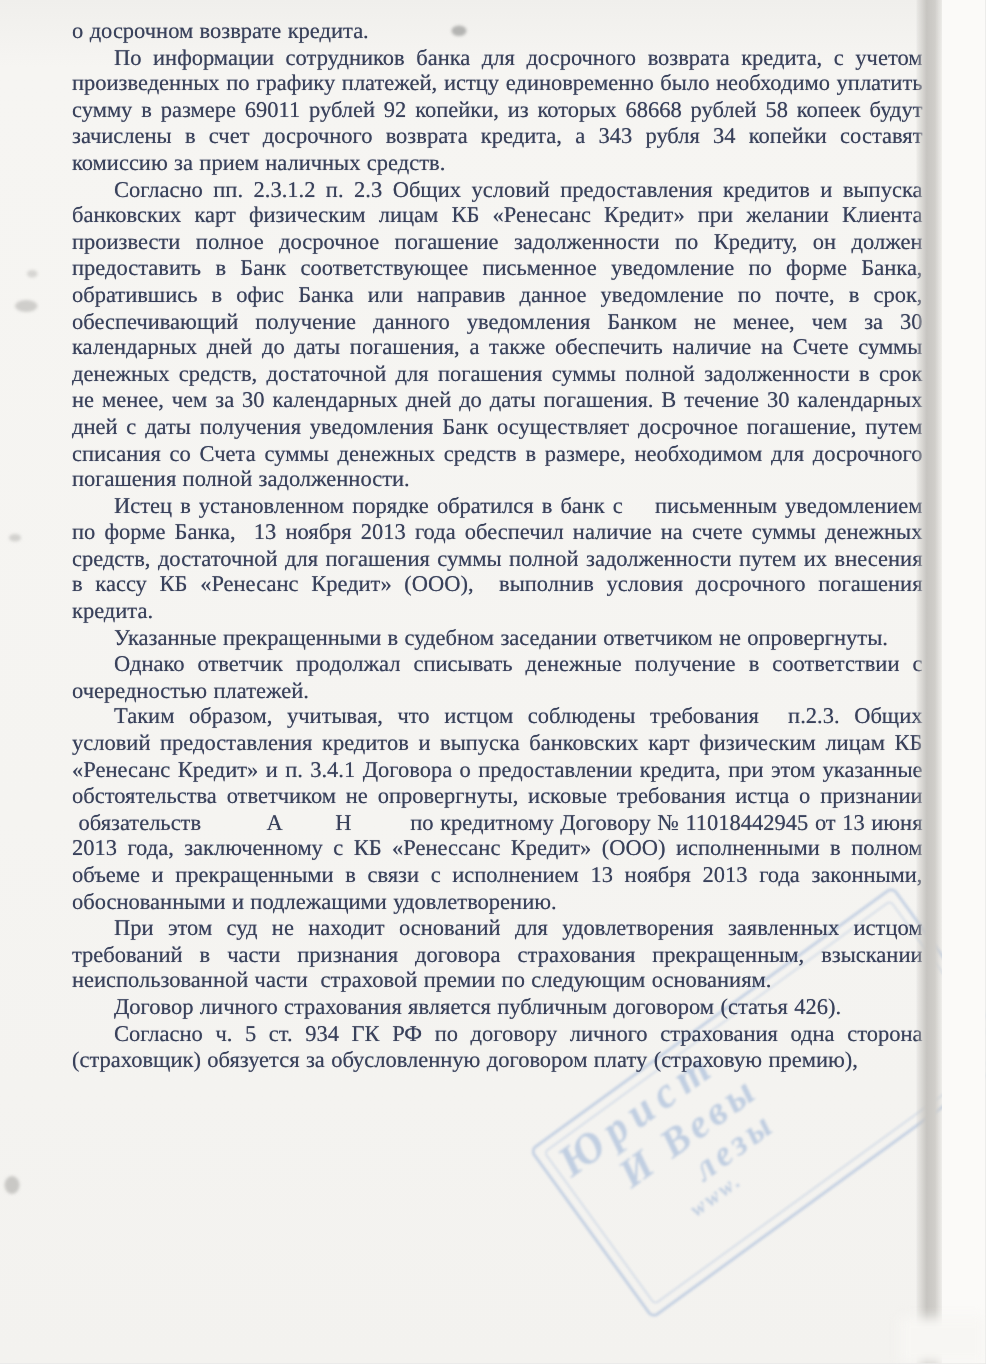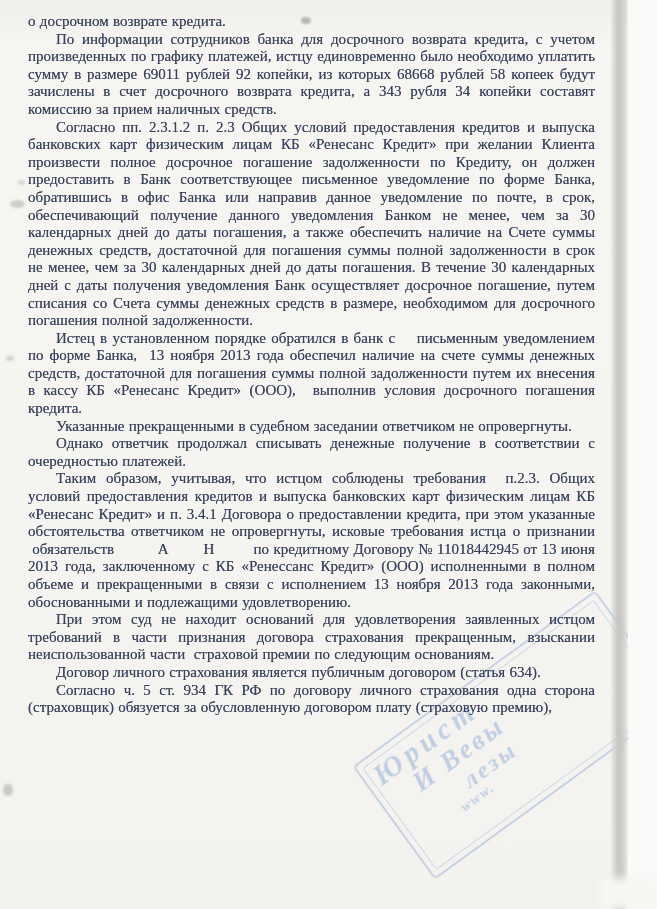--- a/index.html
+++ b/index.html
@@ -5,21 +5,21 @@
   html,body{margin:0;padding:0;background:#e8e8e8;}
   .scan{
     position:relative;
     width:657px;height:909px;
     background:linear-gradient(180deg,#f0efec 0px,#f6f5f2 45px,#f5f4f1 60%,#f3f2ef 100%);
     overflow:hidden;
     font-family:"Liberation Serif","DejaVu Serif",serif;
   }
   
   .text-block{
-    position:absolute;left:28px;top:13px;width:567px;z-index:2;
+    position:absolute;left:48px;top:13px;width:567px;z-index:2;
   }
   .text-block p{
     margin:0;
     text-align:justify;
     text-indent:28px;
     font-size:15px;
     line-height:17.6px;
     color:#39415a;
     text-shadow:0 0 .5px rgba(45,55,90,.65);
     word-spacing:.5px;
@@ -93,21 +93,21 @@
 
   <div class="text-block">
       <p class="no-indent">о досрочном возврате кредита.</p>
       <p>По информации сотрудников банка для досрочного возврата кредита, с учетом произведенных по графику платежей, истцу единовременно было необходимо уплатить сумму в размере 69011 рублей 92 копейки, из которых 68668 рублей 58 копеек будут зачислены в счет досрочного возврата кредита, а 343 рубля 34 копейки составят комиссию за прием наличных средств.</p>
       <p>Согласно пп. 2.3.1.2 п. 2.3 Общих условий предоставления кредитов и выпуска банковских карт физическим лицам КБ «Ренесанс Кредит» при желании Клиента произвести полное досрочное погашение задолженности по Кредиту, он должен предоставить в Банк соответствующее письменное уведомление по форме Банка, обратившись в офис Банка или направив данное уведомление по почте, в срок, обеспечивающий получение данного уведомления Банком не менее, чем за 30 календарных дней до даты погашения, а также обеспечить наличие на Счете суммы денежных средств, достаточной для погашения суммы полной задолженности в срок не менее, чем за 30 календарных дней до даты погашения. В течение 30 календарных дней с даты получения уведомления Банк осуществляет досрочное погашение, путем списания со Счета суммы денежных средств в размере, необходимом для досрочного погашения полной задолженности.</p>
       <p>Истец в установленном порядке обратился в банк с &nbsp;&nbsp;&nbsp;письменным уведомлением по форме Банка, &nbsp;13 ноября 2013 года обеспечил наличие на счете суммы денежных средств, достаточной для погашения суммы полной задолженности путем их внесения в кассу КБ «Ренесанс Кредит» (ООО), &nbsp;выполнив условия досрочного погашения кредита.</p>
       <p>Указанные прекращенными в судебном заседании ответчиком не опровергнуты.</p>
       <p>Однако ответчик продолжал списывать денежные получение в соответствии с очередностью платежей.</p>
       <p>Таким образом, учитывая, что истцом соблюдены требования &nbsp;п.2.3. Общих условий предоставления кредитов и выпуска банковских карт физическим лицам КБ «Ренесанс Кредит» и п. 3.4.1 Договора о предоставлении кредита, при этом указанные обстоятельства ответчиком не опровергнуты, исковые требования истца о признании &nbsp;обязательств &nbsp;&nbsp;&nbsp;&nbsp;&nbsp;&nbsp;&nbsp;&nbsp; А &nbsp;&nbsp;&nbsp;&nbsp;&nbsp;&nbsp; Н &nbsp;&nbsp;&nbsp;&nbsp;&nbsp;&nbsp;&nbsp; по кредитному Договору № 11018442945 от 13 июня 2013 года, заключенному с КБ «Ренессанс Кредит» (ООО) исполненными в полном объеме и прекращенными в связи с исполнением 13 ноября 2013 года законными, обоснованными и подлежащими удовлетворению.</p>
       <p>При этом суд не находит оснований для удовлетворения заявленных истцом требований в части признания договора страхования прекращенным, взыскании неиспользованной части &nbsp;страховой премии по следующим основаниям.</p>
-      <p>Договор личного страхования является публичным договором (статья 634).</p>
+      <p>Договор личного страхования является публичным договором (статья 426).</p>
       <p>Согласно ч. 5 ст. 934 ГК РФ по договору личного страхования одна сторона (страховщик) обязуется за обусловленную договором плату (страховую премию),</p>
     </div>
 
   <div class="edge-band"></div>
   <div class="edge-paper"></div>
   <div class="edge-fade"></div>
 
   <div class="speckle sp1"></div>
   <div class="speckle sp2"></div>
   <div class="speckle sp3"></div>

